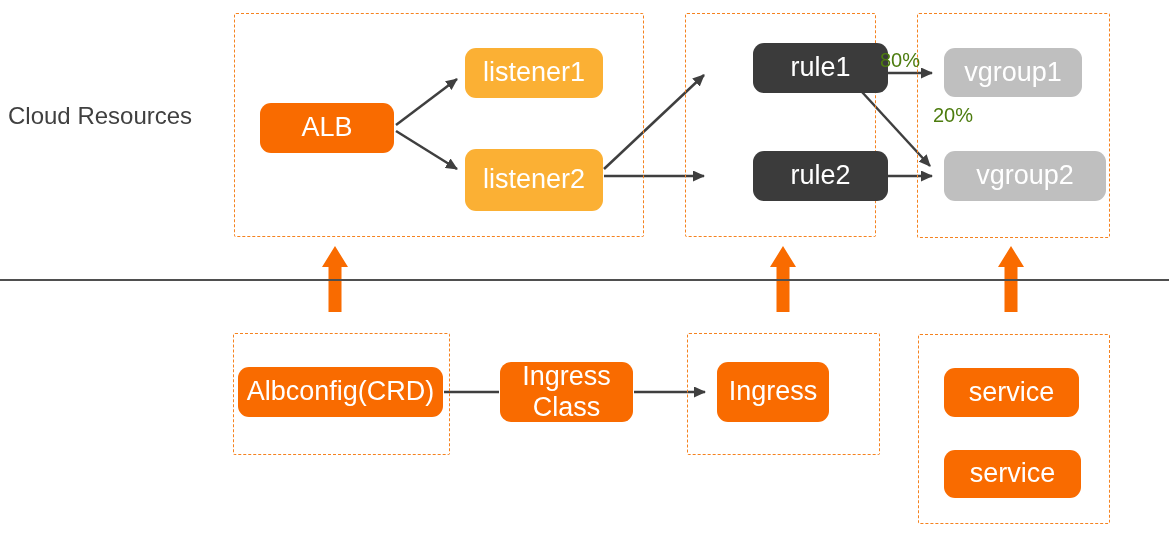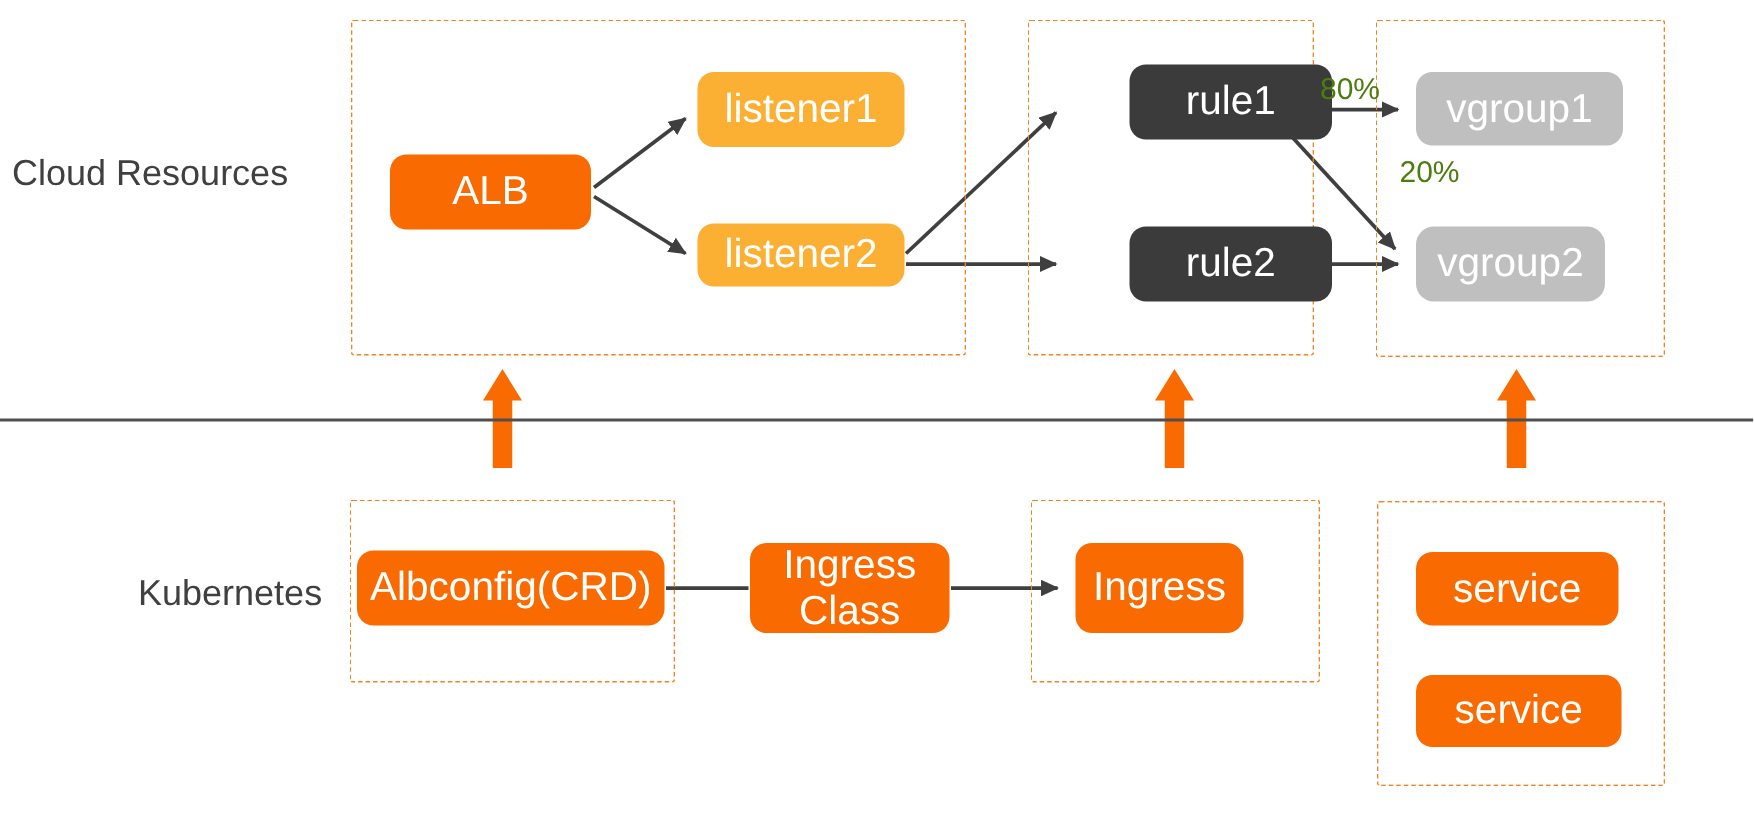--- a/index.html
+++ b/index.html
@@ -54,36 +54,35 @@
     <path d="M444,392 L499,392" stroke="#3f3f3f" stroke-width="2.5" fill="none"></path>
 
     <polygon fill="#f96b00" points="335,246 348,267 341.5,267 341.5,312 328.5,312 328.5,267 322,267"></polygon>
     <polygon fill="#f96b00" points="783,246 796,267 789.5,267 789.5,312 776.5,312 776.5,267 770,267"></polygon>
     <polygon fill="#f96b00" points="1011,246 1024,267 1017.5,267 1017.5,312 1004.5,312 1004.5,267 998,267"></polygon>
   </svg>
 
   <div class="divider"></div>
 
   <div class="section-label" style="left:8px;top:102px;text-align:right;">Cloud Resources</div>
-  <div class="section-label" style="left:92px;top:382px;">Kubernetes</div>
 
   <div class="group" style="left:234px;top:13px;width:408px;height:222px;"></div>
   <div class="group" style="left:685px;top:13px;width:189px;height:222px;"></div>
   <div class="group" style="left:917px;top:13px;width:191px;height:223px;"></div>
   <div class="group" style="left:233px;top:333px;width:215px;height:120px;"></div>
   <div class="group" style="left:687px;top:333px;width:191px;height:120px;"></div>
   <div class="group" style="left:918px;top:334px;width:190px;height:188px;"></div>
 
   <div class="node node--orange" style="left:260px;top:103px;width:134px;height:50px;">ALB</div>
   <div class="node node--amber" style="left:465px;top:48px;width:138px;height:50px;">listener1</div>
-  <div class="node node--amber" style="left:465px;top:149px;width:138px;height:42px;">listener2</div>
+  <div class="node node--amber" style="left:465px;top:149px;width:138px;height:62px;">listener2</div>
   <div class="node node--dark" style="left:715px;top:43px;width:135px;height:50px;">rule1</div>
   <div class="node node--dark" style="left:715px;top:151px;width:135px;height:50px;">rule2</div>
   <div class="node node--gray" style="left:944px;top:48px;width:138px;height:49px;">vgroup1</div>
-  <div class="node node--gray" style="left:944px;top:151px;width:126px;height:50px;border-radius:12px;">vgroup2</div>
+  <div class="node node--gray" style="left:944px;top:151px;width:162px;height:50px;">vgroup2</div>
 
   <div class="node node--orange" style="left:238px;top:367px;width:205px;height:50px;">Albconfig(CRD)</div>
   <div class="node node--orange" style="left:500px;top:362px;width:133px;height:60px;">Ingress Class</div>
   <div class="node node--orange" style="left:717px;top:362px;width:112px;height:60px;">Ingress</div>
   <div class="node node--orange" style="left:944px;top:368px;width:135px;height:49px;">service</div>
   <div class="node node--orange" style="left:944px;top:450px;width:137px;height:48px;">service</div>
 
   <div class="edge-label" style="left:880px;top:49px;">80%</div>
   <div class="edge-label" style="left:893px;top:104px;margin-left:40px;">20%</div>
 

